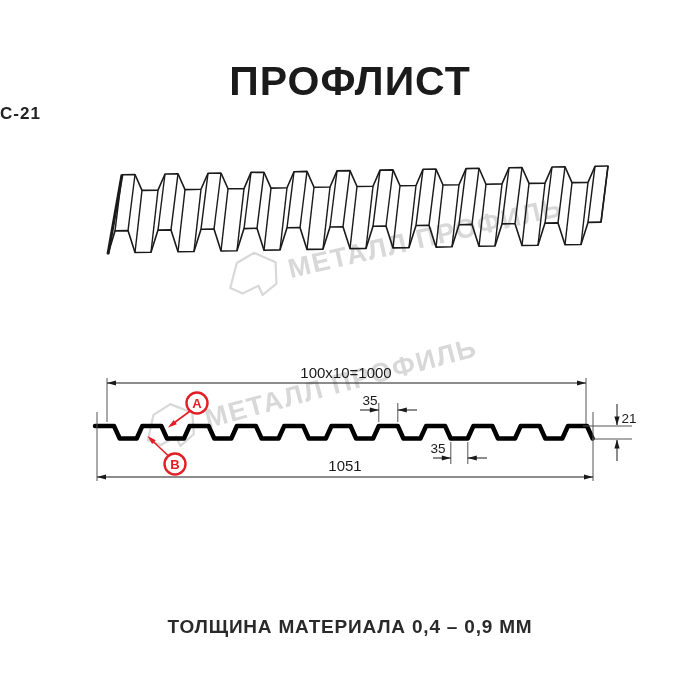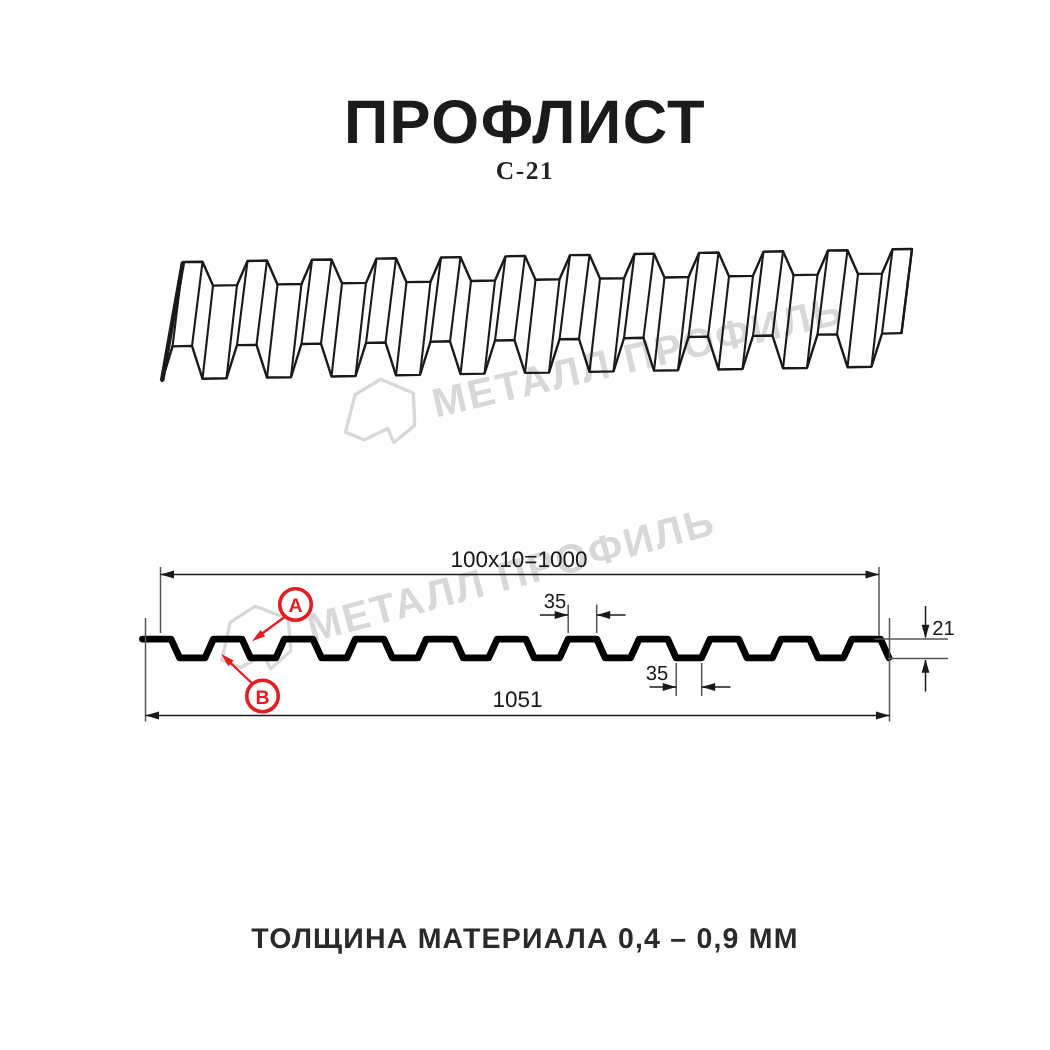--- a/index.html
+++ b/index.html
@@ -6,22 +6,22 @@
   #canvas{
     position:relative;width:700px;height:700px;background:#ffffff;overflow:hidden;
     font-family:"Liberation Sans","DejaVu Sans",sans-serif;
     border-radius:28px;
   }
   .page-title{
     position:absolute;left:0;top:58px;width:700px;text-align:center;
     font-size:41px;font-weight:bold;letter-spacing:1px;color:#1b1b1b;
   }
   .page-subtitle{
-    position:absolute;left:0;top:104px;width:700px;text-align:center;
-    font-size:17px;font-weight:600;letter-spacing:1px;color:#222222;font-family:Liberation Serif, serif;
+    position:absolute;left:0;top:104px;width:700px;text-align:left;
+    font-size:17px;font-weight:600;letter-spacing:1px;color:#222222;
   }
   .page-footer{
     position:absolute;left:0;top:616px;width:700px;text-align:center;
     font-size:19px;font-weight:600;letter-spacing:0.8px;color:#2a2a2a;
   }
   svg{position:absolute;left:0;top:0;}
   svg text{font-family:"Liberation Sans","DejaVu Sans",sans-serif;}
 </style>
 </head>
 <body>

